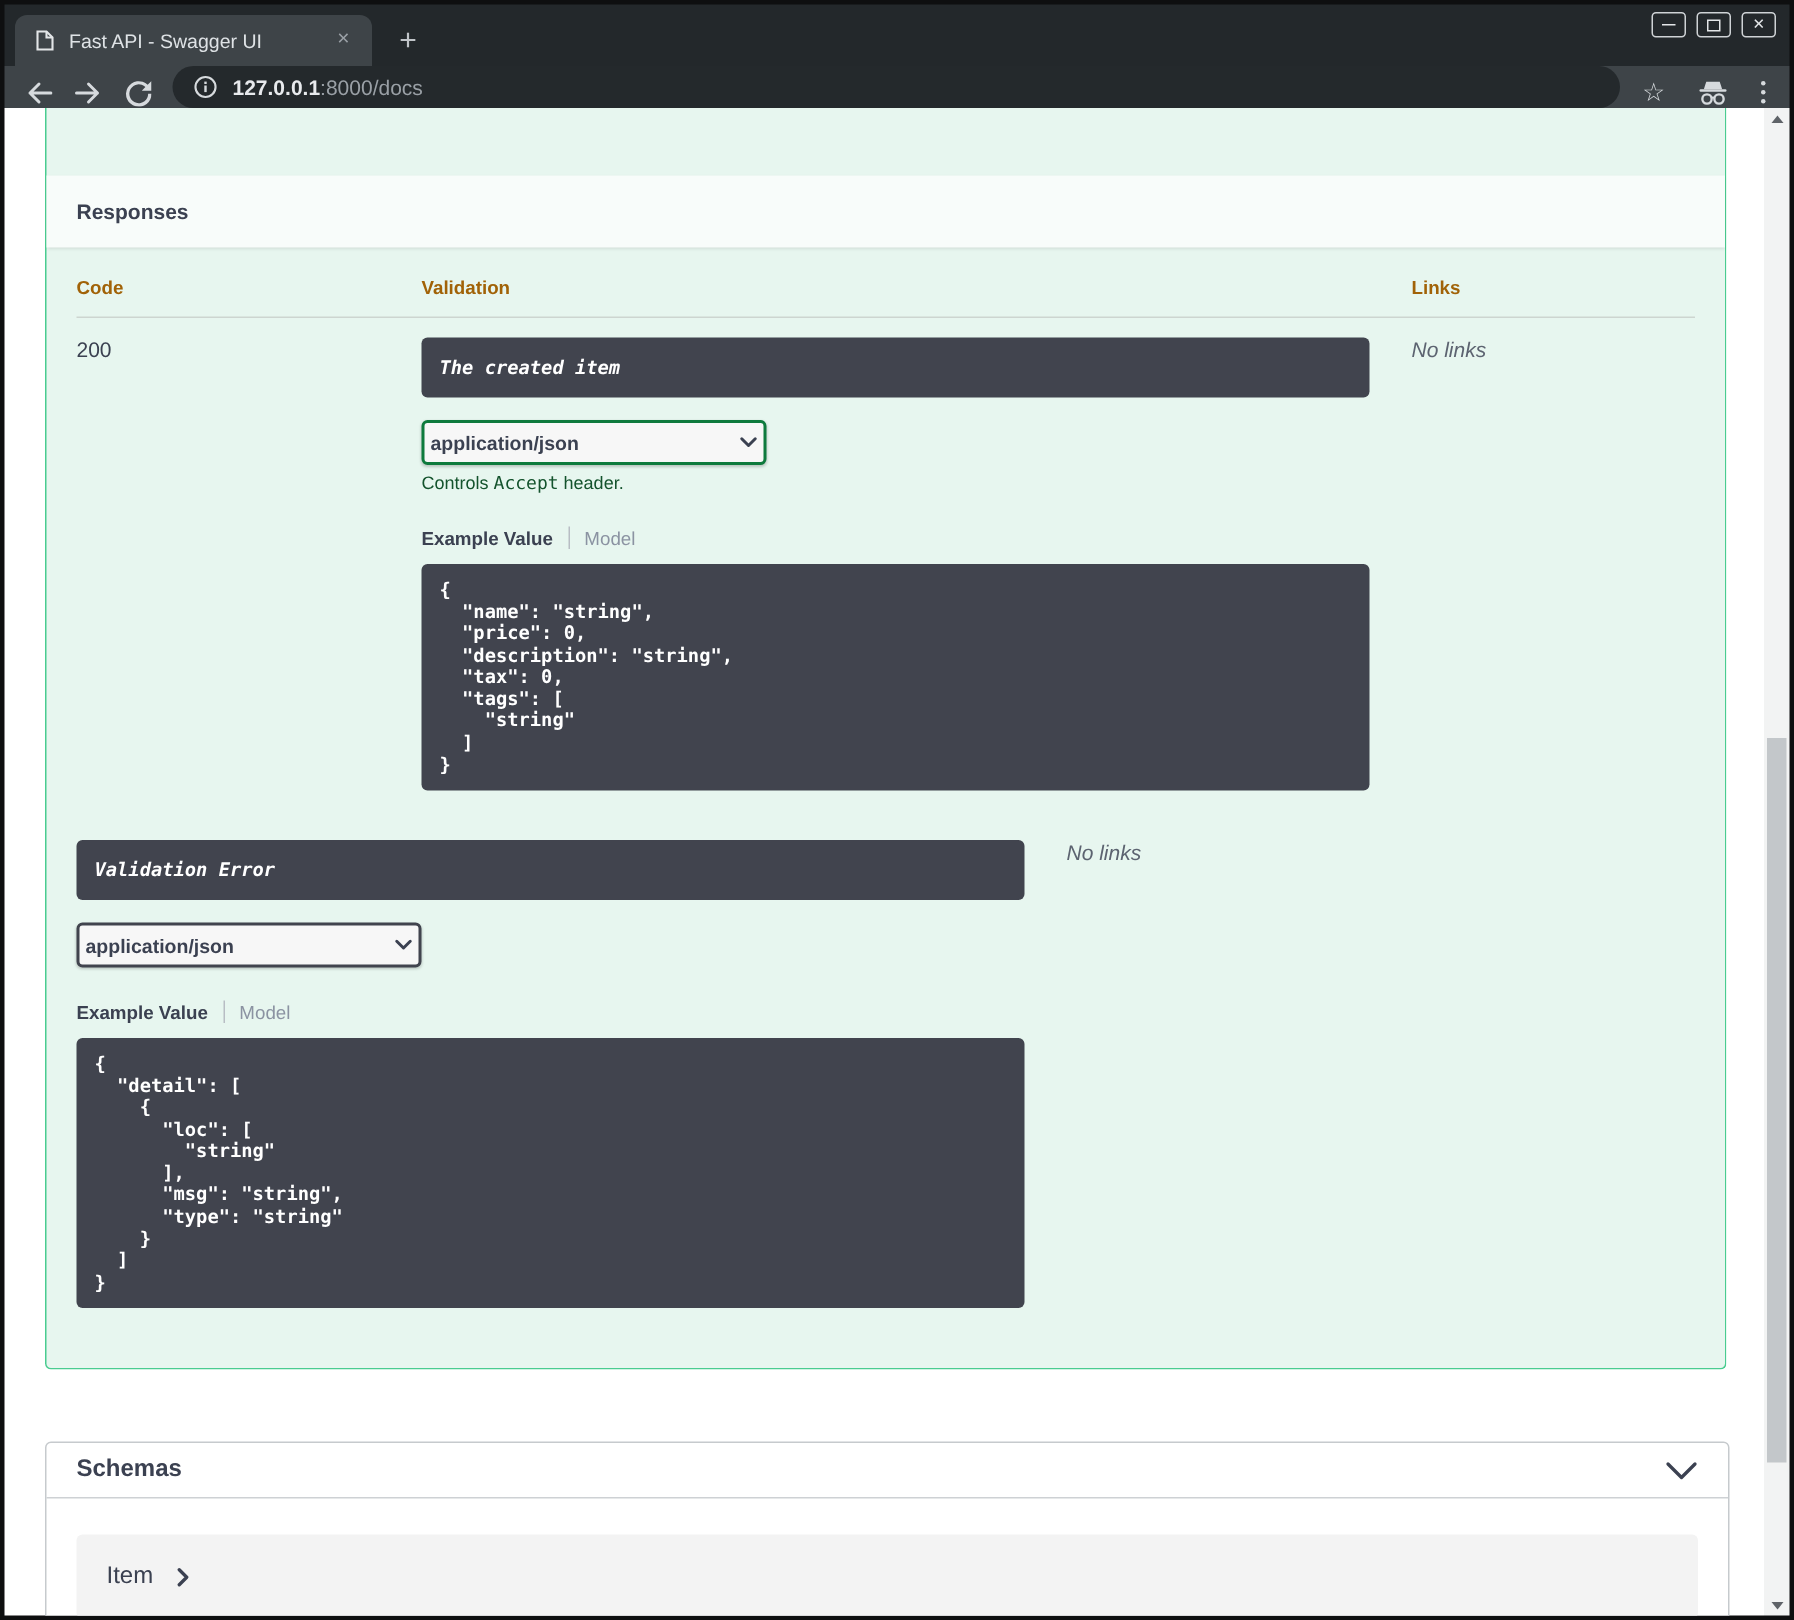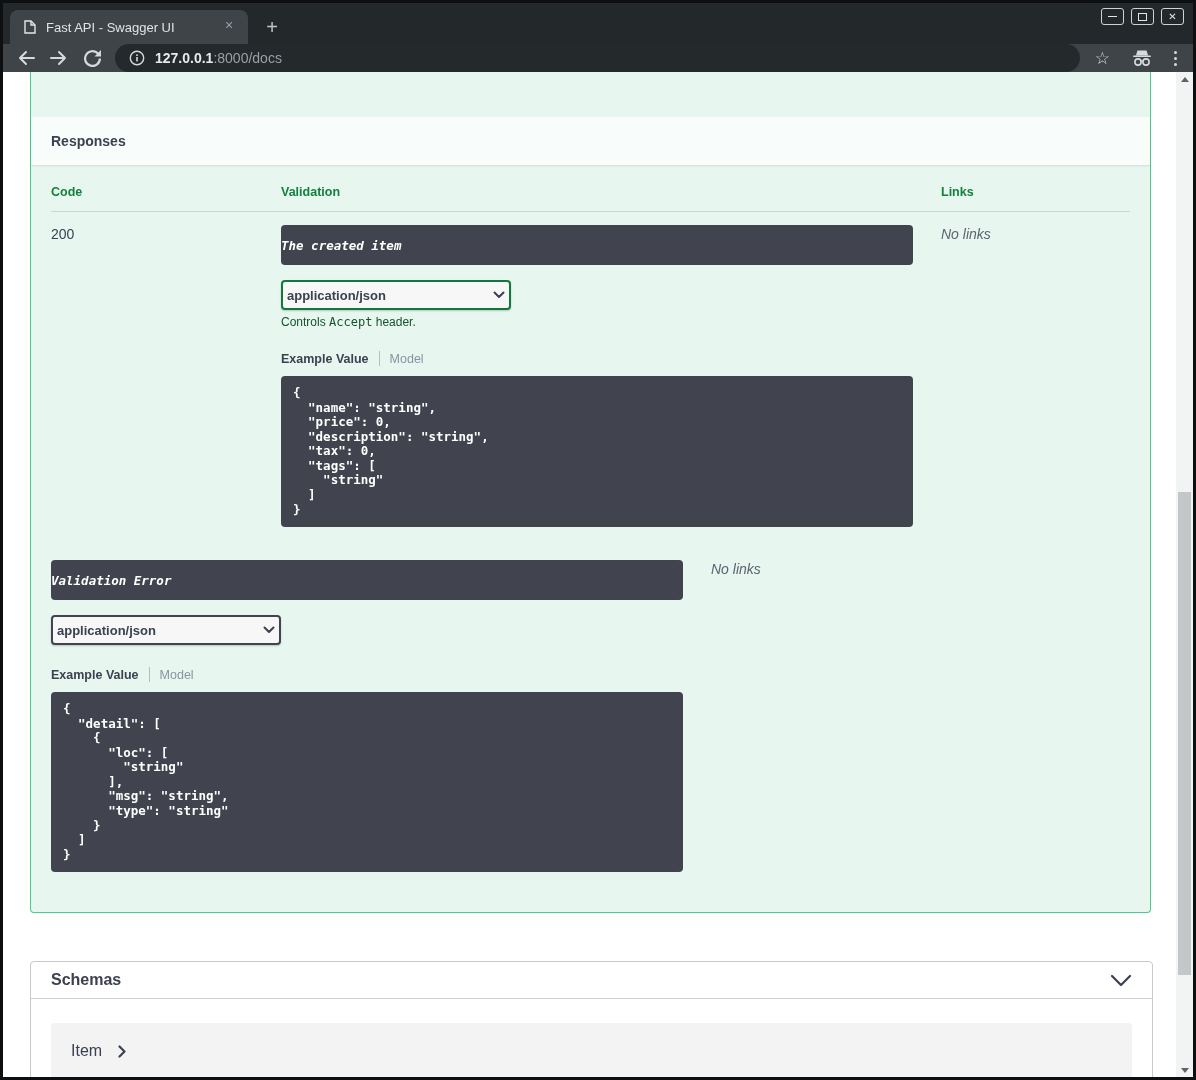--- a/index.html
+++ b/index.html
@@ -15,21 +15,21 @@
   .tab-title { color:#dfe3e6; font-size:13px; margin-left:10px; white-space:nowrap; overflow:hidden; flex:1; }
   .tab-close { color:#9aa0a6; font-size:14px; line-height:14px; width:18px; height:18px; text-align:center; cursor:default; }
   .newtab { position:absolute; left:258px; top:14px; width:22px; height:22px; color:#c0c4c8; font-size:20px; line-height:20px; text-align:center; }
   .win-controls { position:absolute; top:5px; right:9px; display:flex; gap:7px; }
   .win-btn { width:23px; height:17px; border:1px solid #cfd3d6; border-radius:3px; display:flex; align-items:center; justify-content:center; }
   .glyph-min { width:9px; height:1.5px; background:#e3e6e8; display:block; }
   .glyph-max { width:9px; height:8px; border:1.5px solid #e3e6e8; display:block; }
   .glyph-close { color:#e3e6e8; font-size:10px; line-height:10px; }
 
   
-  .toolbar { height:28px; background:#3e4448; display:flex; align-items:center; flex:0 0 auto; }
+  .toolbar { height:28px; background:#3e4448; display:flex; align-items:flex-end; flex:0 0 auto; }
   .nav-icon { width:20px; height:20px; margin-left:13px; display:flex; align-items:center; justify-content:center; }
   .url-pill { margin-left:13px; width:965px; height:28px; background:#24292c; border-radius:14px;
               display:flex; align-items:center; padding:0 14px; }
   .url-text { font-size:14px; margin-left:10px; color:#e8eaed; }
   .url-text .dim { color:#9aa0a6; }
   .right-icons { margin-left:auto; display:flex; align-items:center; gap:20px; margin-right:16px; }
   .star-glyph { color:#d6dadd; font-size:17px; }
   .kebab { display:flex; flex-direction:column; gap:3px; }
   .kebab i { width:3px; height:3px; border-radius:50%; background:#d6dadd; display:block; }
 
@@ -47,30 +47,30 @@
 
   
   .opblock { margin:0 25px 0 27px; background:#e7f6ef; border:1px solid #49cc90; border-top:none;
              border-radius:0 0 4px 4px; }
   .opblock-spacer { height:45px; }
   .section-header { background:#f8fcfa; box-shadow:0 1px 2px rgba(0,0,0,.10); padding:16px 20px; }
   .section-header h4 { font-size:14px; font-weight:bold; color:#3b4151; }
   .responses-inner { padding:20px; }
 
   .tbl-head { display:flex; border-bottom:1px solid #cdd5d0; padding-bottom:12px; }
-  .tbl-head span { font-size:12.5px; font-weight:bold; color:#15803d; }
+  .tbl-head span { font-size:12.5px; font-weight:bold; color:#a16207; }
   .col-code { width:230px; flex:0 0 auto; }
   .col-desc { width:632px; flex:0 0 auto; }
   .col-links { flex:1; padding-left:28px; }
 
   .resp-row { display:flex; padding-top:13px; }
   .code-val { font-size:14px; color:#3b4151; }
   .links-val { font-size:14px; font-style:italic; color:#5c6370; }
 
-  .desc-box { background:#41444e; border-radius:4px; padding:11px 0; }
+  .desc-box { background:#41444e; border-radius:4px; padding:11px 12px; }
   .desc-box span { color:#ffffff; font-family:"DejaVu Sans Mono", monospace; font-size:12.5px; font-weight:bold; font-style:italic; }
 
   .media-select { margin-top:15px; width:230px; height:30px; background:#f7f7f7; border-radius:4px;
                   display:flex; align-items:center; justify-content:space-between; padding:0 4px;
                   box-shadow:0 1px 2px rgba(0,0,0,.2); }
   .media-select.accept { border:2px solid #0e7a3d; }
   .media-select.plain { border:2px solid #41444e; }
   .media-select span { font-size:13px; font-weight:bold; color:#3b4151; }
 
   .accept-note { margin-top:5px; font-size:12px; color:#14532d; }

